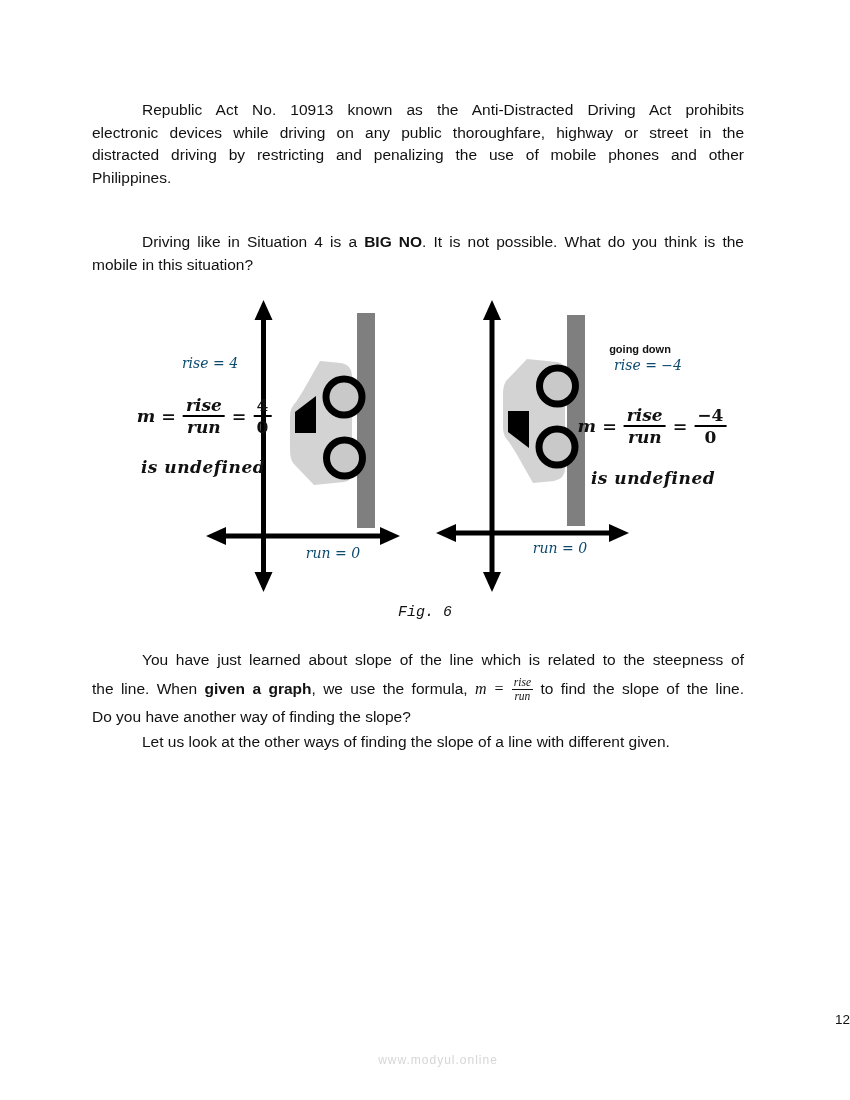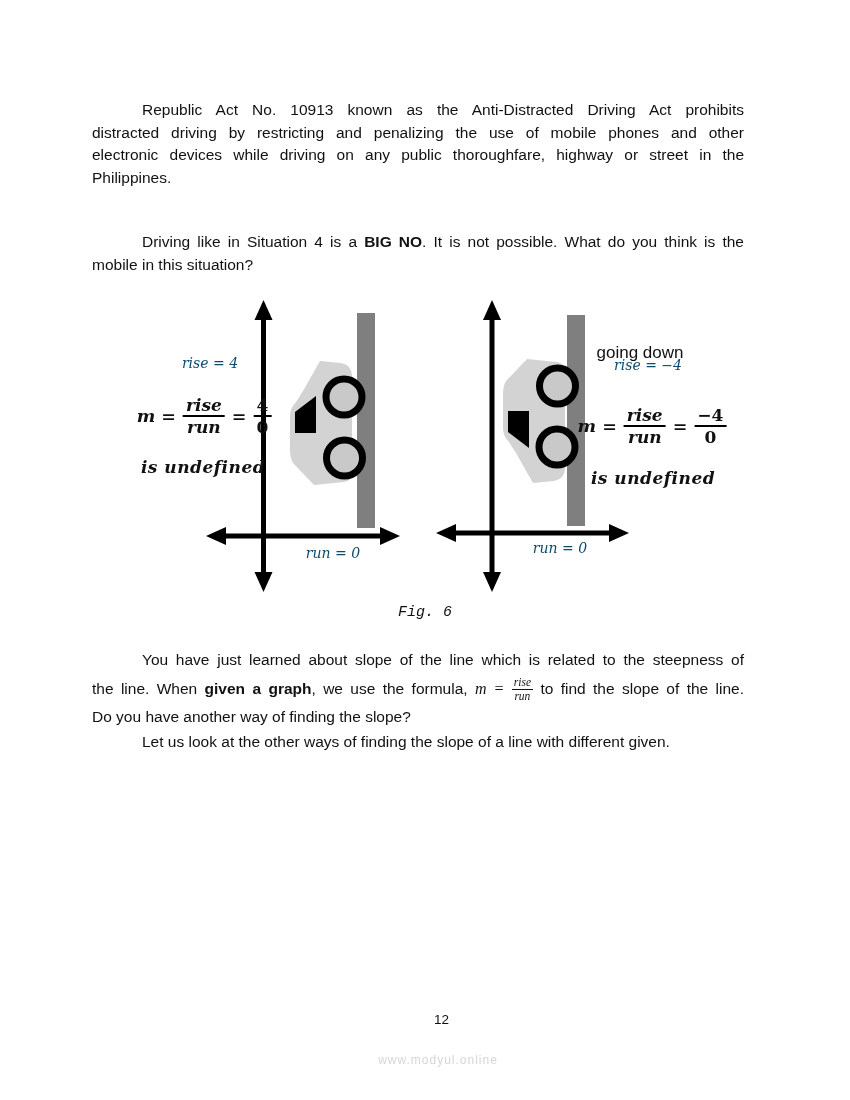--- a/index.html
+++ b/index.html
@@ -37,45 +37,45 @@
     position:absolute;transform:translateX(-50%);white-space:nowrap;
     font-family:"DejaVu Serif",serif;font-style:italic;font-size:14px;color:#0c4a6e;
   }
   .fresult{
     position:absolute;transform:translateX(-50%);white-space:nowrap;
     font-family:"DejaVu Serif",serif;font-style:italic;font-weight:bold;font-size:17px;
     letter-spacing:0.5px;
   }
   .fheading{
     position:absolute;transform:translateX(-50%);white-space:nowrap;
-    font-family:"Liberation Sans",sans-serif;font-weight:normal;font-size:17px;
+    font-family:"Liberation Sans",sans-serif;font-weight:bold;font-size:11px;
   }
   .formula{
     position:absolute;transform:translateX(-50%);
     display:flex;align-items:center;gap:7px;white-space:nowrap;
     font-family:"DejaVu Serif",serif;font-style:italic;font-weight:bold;font-size:17.5px;
   }
   .formula .frac{display:inline-flex;flex-direction:column;align-items:center;line-height:20px;font-size:17px;}
   .formula .frac .num{border-bottom:2px solid #000;padding:0 3px;}
   .formula .numeric{font-style:normal;}
 
   #caption{left:0;top:604px;width:850px;text-align:center;font-style:italic;font-size:15px;font-family:Liberation Mono, monospace;}
-  #page-number{left:0;top:1012px;width:850px;text-align:center;font-size:13.5px;padding-left:33px;}
+  #page-number{left:0;top:1012px;width:850px;text-align:right;font-size:13.5px;padding-left:33px;}
   #watermark{
     left:13px;top:1053px;width:850px;text-align:center;
     font-size:12px;letter-spacing:1px;color:var(--watermark);
   }
 </style>
 </head>
 <body>
 
 <div class="abs para" style="top:99px;">
   <div class="jline indent">Republic Act No. 10913 known as the Anti-Distracted Driving Act prohibits</div>
+  <div class="jline">electronic devices while driving on any public thoroughfare, highway or street in the</div>
   <div class="jline">distracted driving by restricting and penalizing the use of mobile phones and other</div>
-  <div class="jline">electronic devices while driving on any public thoroughfare, highway or street in the</div>
   <div>Philippines.</div>
 </div>
 
 <div class="abs para" style="top:231px;">
   <div class="jline indent"><span>Driving like in Situation 4 is a </span><span class="b">BIG NO</span><span>. It is not possible. What do you think is the</span></div>
   <div>mobile in this situation?</div>
 </div>
 
 <div id="figure" class="abs">
   <svg width="850" height="310" viewBox="0 0 850 310">

